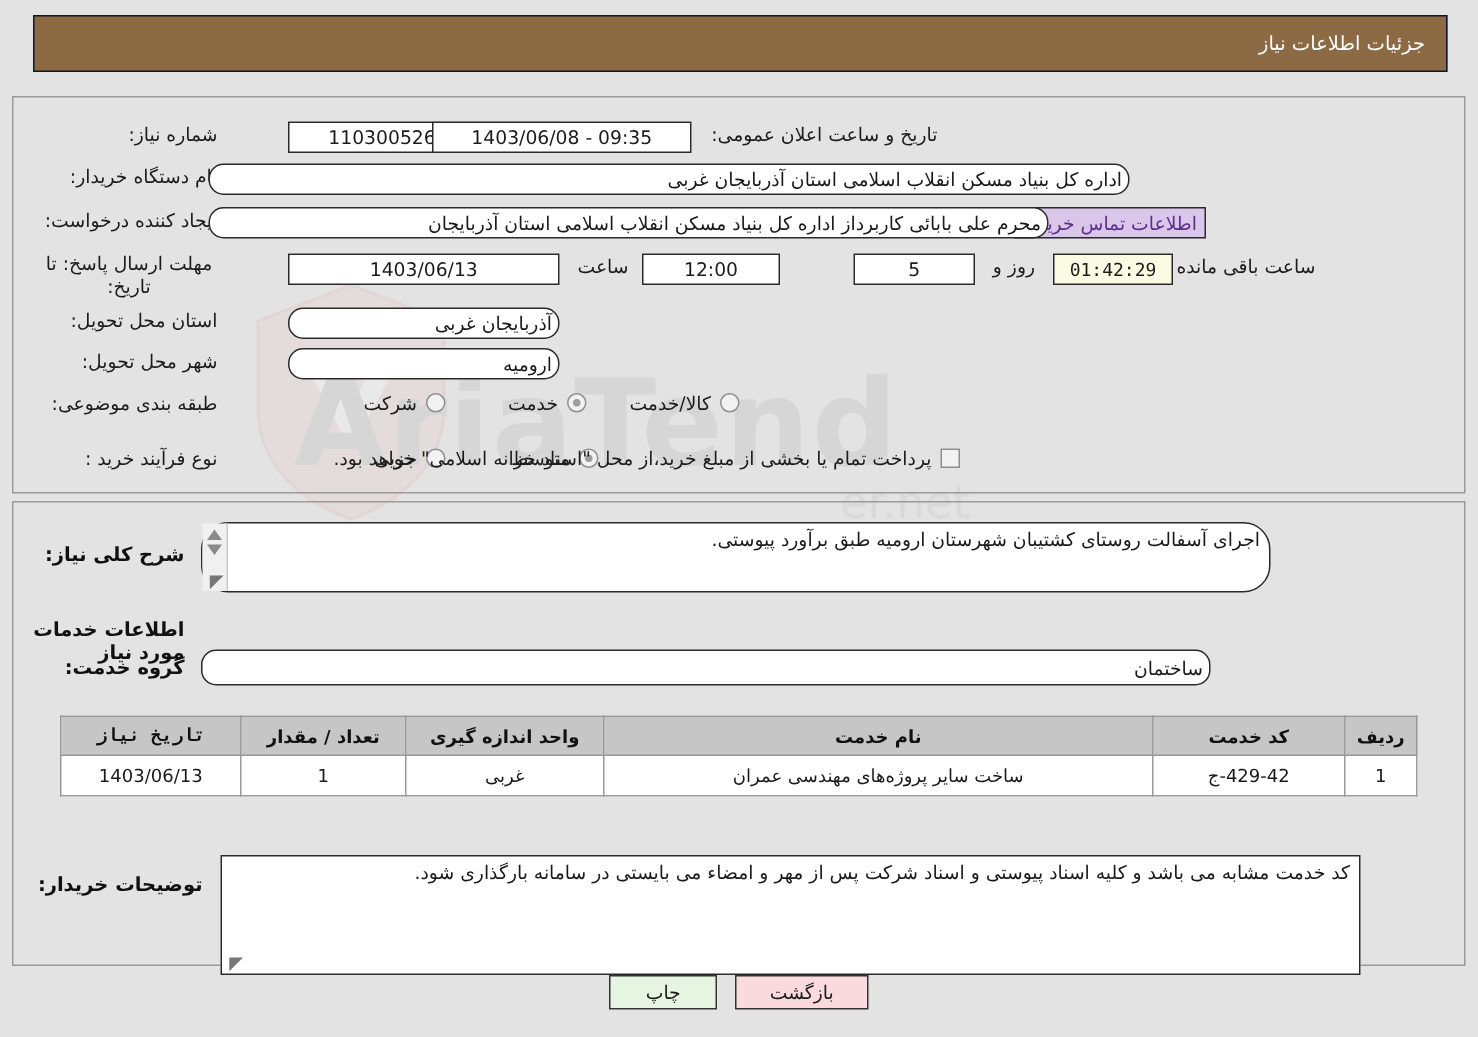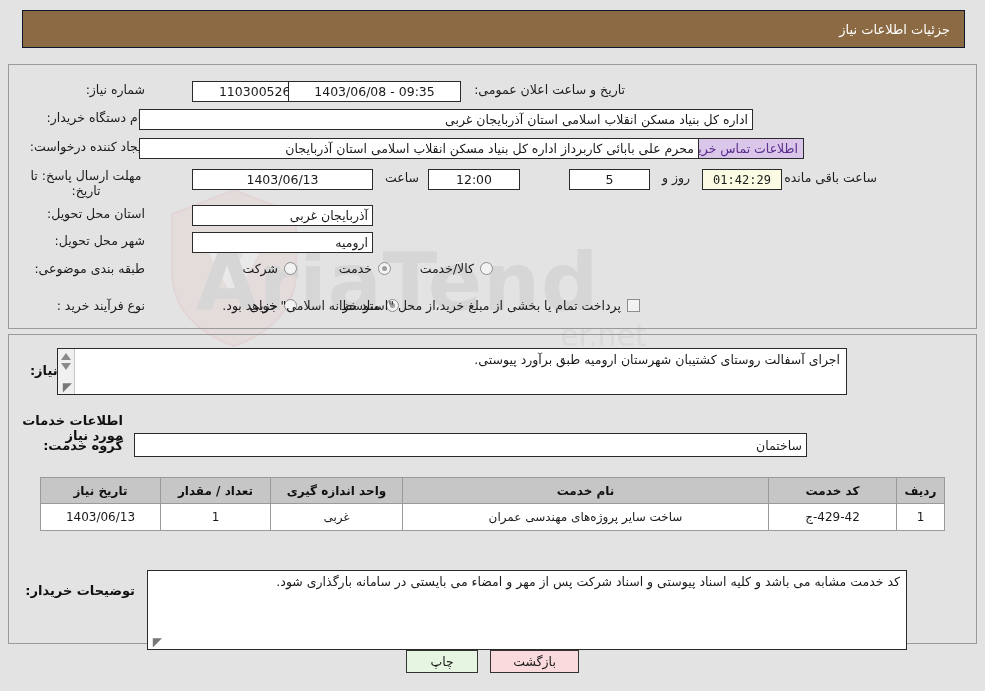--- a/index.html
+++ b/index.html
@@ -96,21 +96,21 @@
     border: 1px solid #2a2a2a;
     height: 21px;
     font-size: 12.5px;
     color: #1a1a1a;
     display: flex;
     align-items: center;
     padding: 0 4px;
     overflow: hidden;
   }
   .fld.center { justify-content: center; }
-  .fld.start  { justify-content: flex-start; }
+  .fld.start  { justify-content: flex-start; border-radius: 10px; }
 
   .fld.timer {
     background: #fbfbe4;
     justify-content: center;
     font-family: "DejaVu Sans Mono", "Liberation Mono", monospace;
     font-size: 12px;
   }
 
   .ltr { direction: ltr; unicode-bidi: bidi-override; }
 
@@ -350,21 +350,21 @@
   <div class="row" style="right:586px; top:298px;">
     <span class="radio on"></span>
     <span class="rlbl">متوسط</span>
   </div>
   <div class="row" style="right:345px; top:298px;">
     <span class="checkbox"></span>
     <span class="rlbl">پرداخت تمام یا بخشی از مبلغ خرید،از محل "اسناد خزانه اسلامی" خواهد بود.</span>
   </div>
 
   <div class="heading" style="right:862px; top:363px;margin-left:13px;">شرح کلی نیاز:</div>
-  <div class="ta-wrap" style="right:138px; top:348px; width:790px; height:47px; position:absolute;">
+  <div class="ta-wrap" style="right:138px; top:348px; width:713px; height:47px; position:absolute;border-radius:18px;">
     <div class="ta-text">اجرای آسفالت روستای کشتیبان شهرستان ارومیه طبق برآورد پیوستی.</div>
     <div class="scrollbar">
       <span class="sb-up"></span>
       <span class="sb-dn"></span>
     </div>
     <div class="resize">◤</div>
   </div>
 
   <div class="heading" style="right:862px; top:413px;">اطلاعات خدمات مورد نیاز</div>
 
@@ -372,21 +372,21 @@
   <div class="fld start" style="position:absolute; right:178px; top:433px; width:673px; height:24px; z-index:4;">ساختمان</div>
 
   <table class="tbl">
     <thead>
       <tr>
         <th style="width:48px;">ردیف</th>
         <th style="width:128px;">کد خدمت</th>
         <th>نام خدمت</th>
         <th style="width:132px;">واحد اندازه گیری</th>
         <th style="width:110px;">تعداد / مقدار</th>
-        <th style="width:120px;">تاریخ نیاز</th>
+        <th style="width:120px;font-family:Liberation Mono, monospace;">تاریخ نیاز</th>
       </tr>
     </thead>
     <tbody>
       <tr>
         <td>1</td>
         <td class="ltr">ج-429-42</td>
         <td>ساخت سایر پروژه‌های مهندسی عمران</td>
         <td>غربی</td>
         <td>1</td>
         <td class="ltr">1403/06/13</td>

